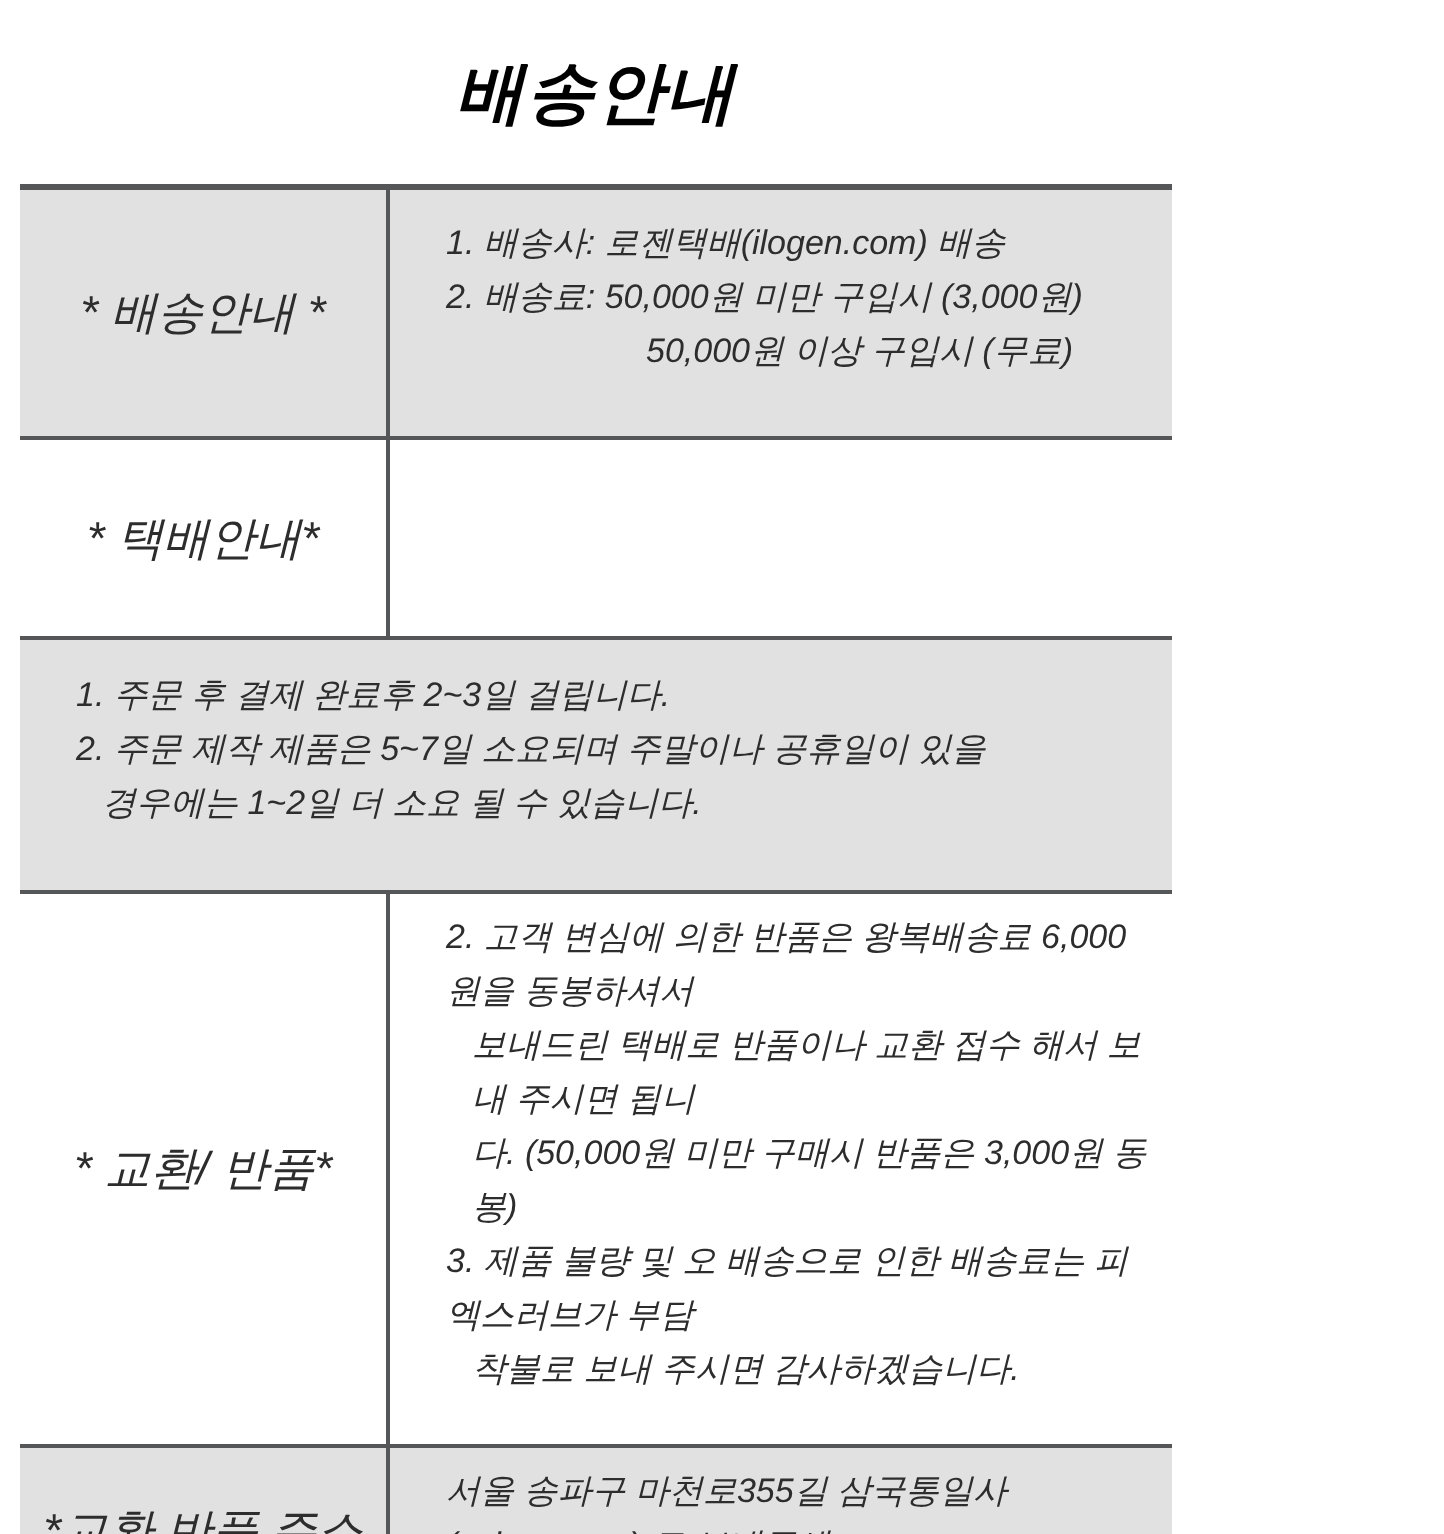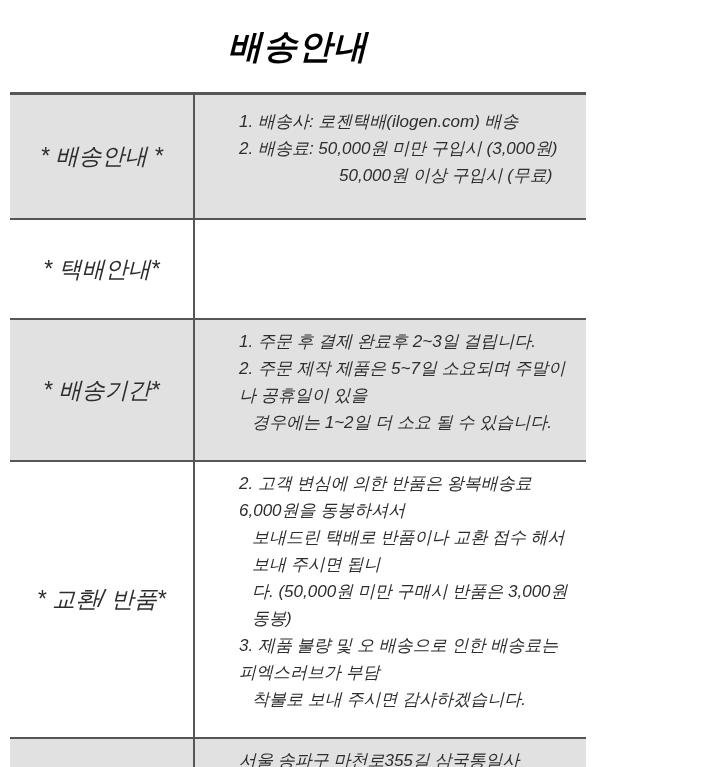--- a/index.html
+++ b/index.html
@@ -42,21 +42,20 @@
     padding: 4px 6px;
   }
   .content-cell {
     flex: 1;
     display: flex;
     flex-direction: column;
     justify-content: center;
     padding: 8px 10px 24px 28px;
     font-size: 17px;
     line-height: 27px;
-    margin-left: 16px;
   }
   .line { white-space: pre-wrap; }
   .ind1 { padding-left: 13px; }
   .ind2 { padding-left: 100px; }
   .r1 { min-height: 125px; }
   .r2 { min-height: 100px; }
   .r3 { min-height: 127px; }
   .r4 { min-height: 229px; }
   .r5 { min-height: 59px; }
 </style>
@@ -80,23 +79,20 @@
       </div>
     </div>
 
     <div class="row r2">
       <div class="label-cell">
         <span>* 택배안내*</span>
       </div>
     </div>
 
     <div class="row shaded r3">
-      <div class="label-cell">
-        <span>* 배송기간*</span>
-      </div>
       <div class="content-cell">
         <div class="line ind0">1. 주문 후 결제 완료후 2~3일 걸립니다.</div>
         <div class="line ind0">2. 주문 제작 제품은 5~7일 소요되며 주말이나 공휴일이 있을</div>
         <div class="line ind1">경우에는 1~2일 더 소요 될 수 있습니다.</div>
       </div>
     </div>
 
     <div class="row r4">
       <div class="label-cell">
         <span>* 교환/ 반품*</span>

